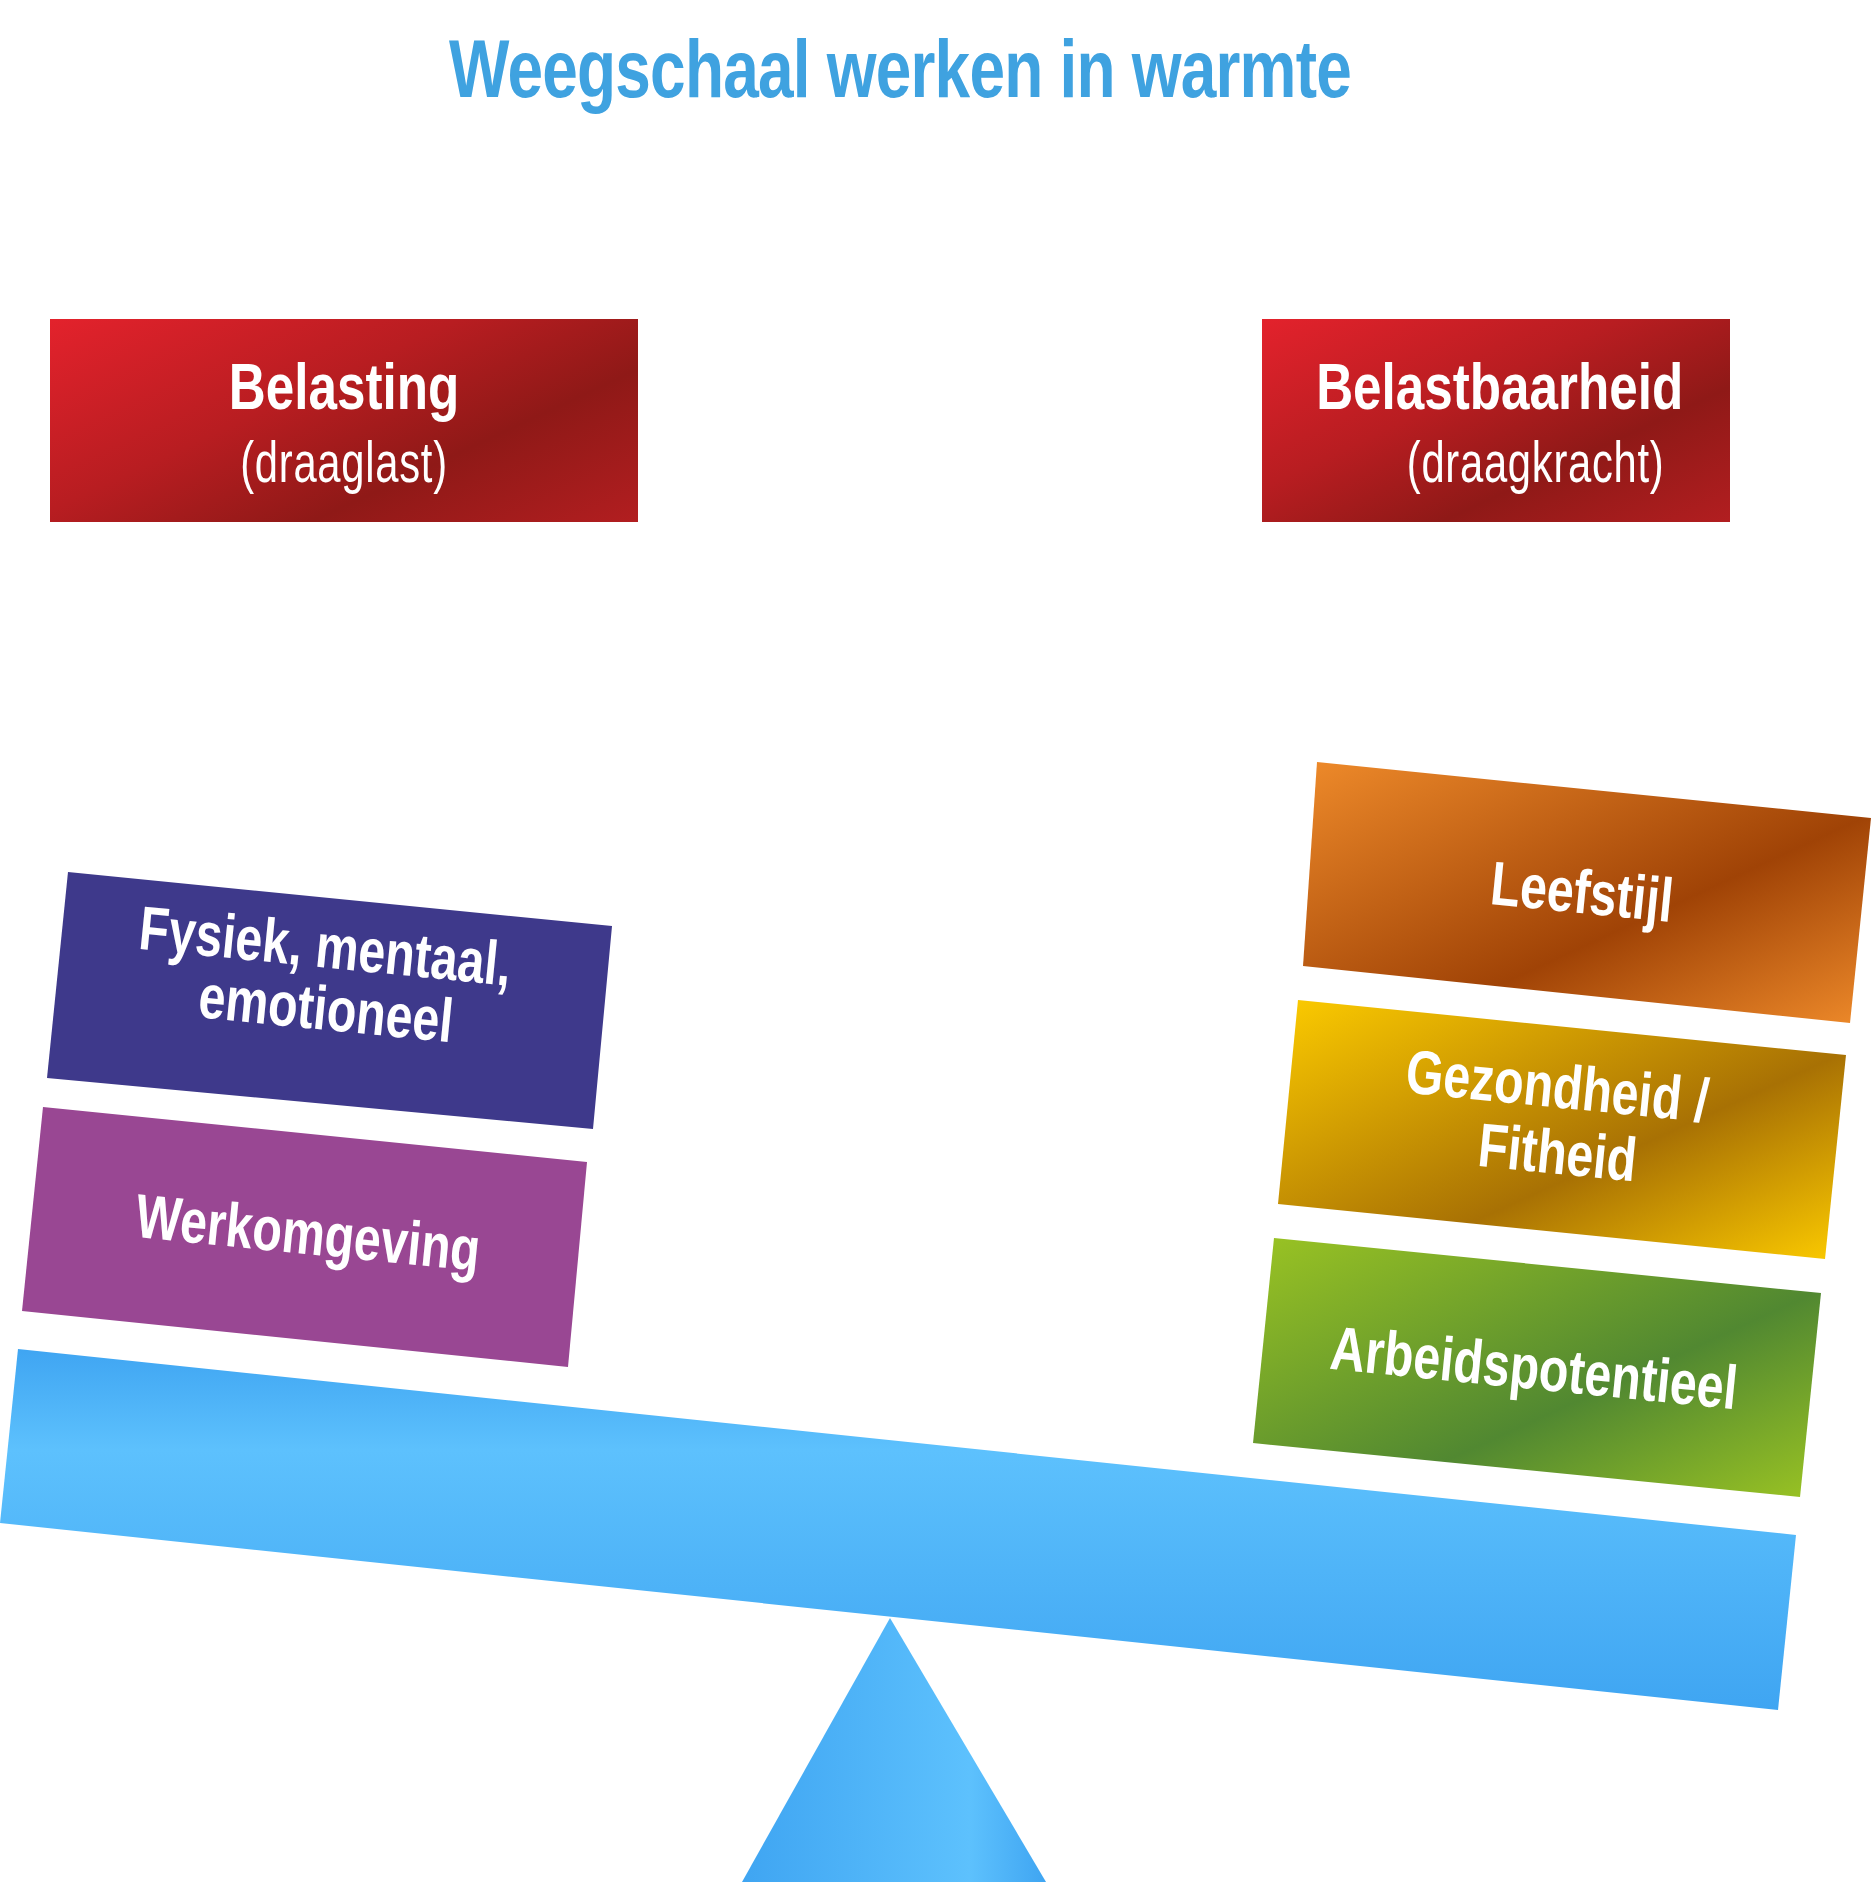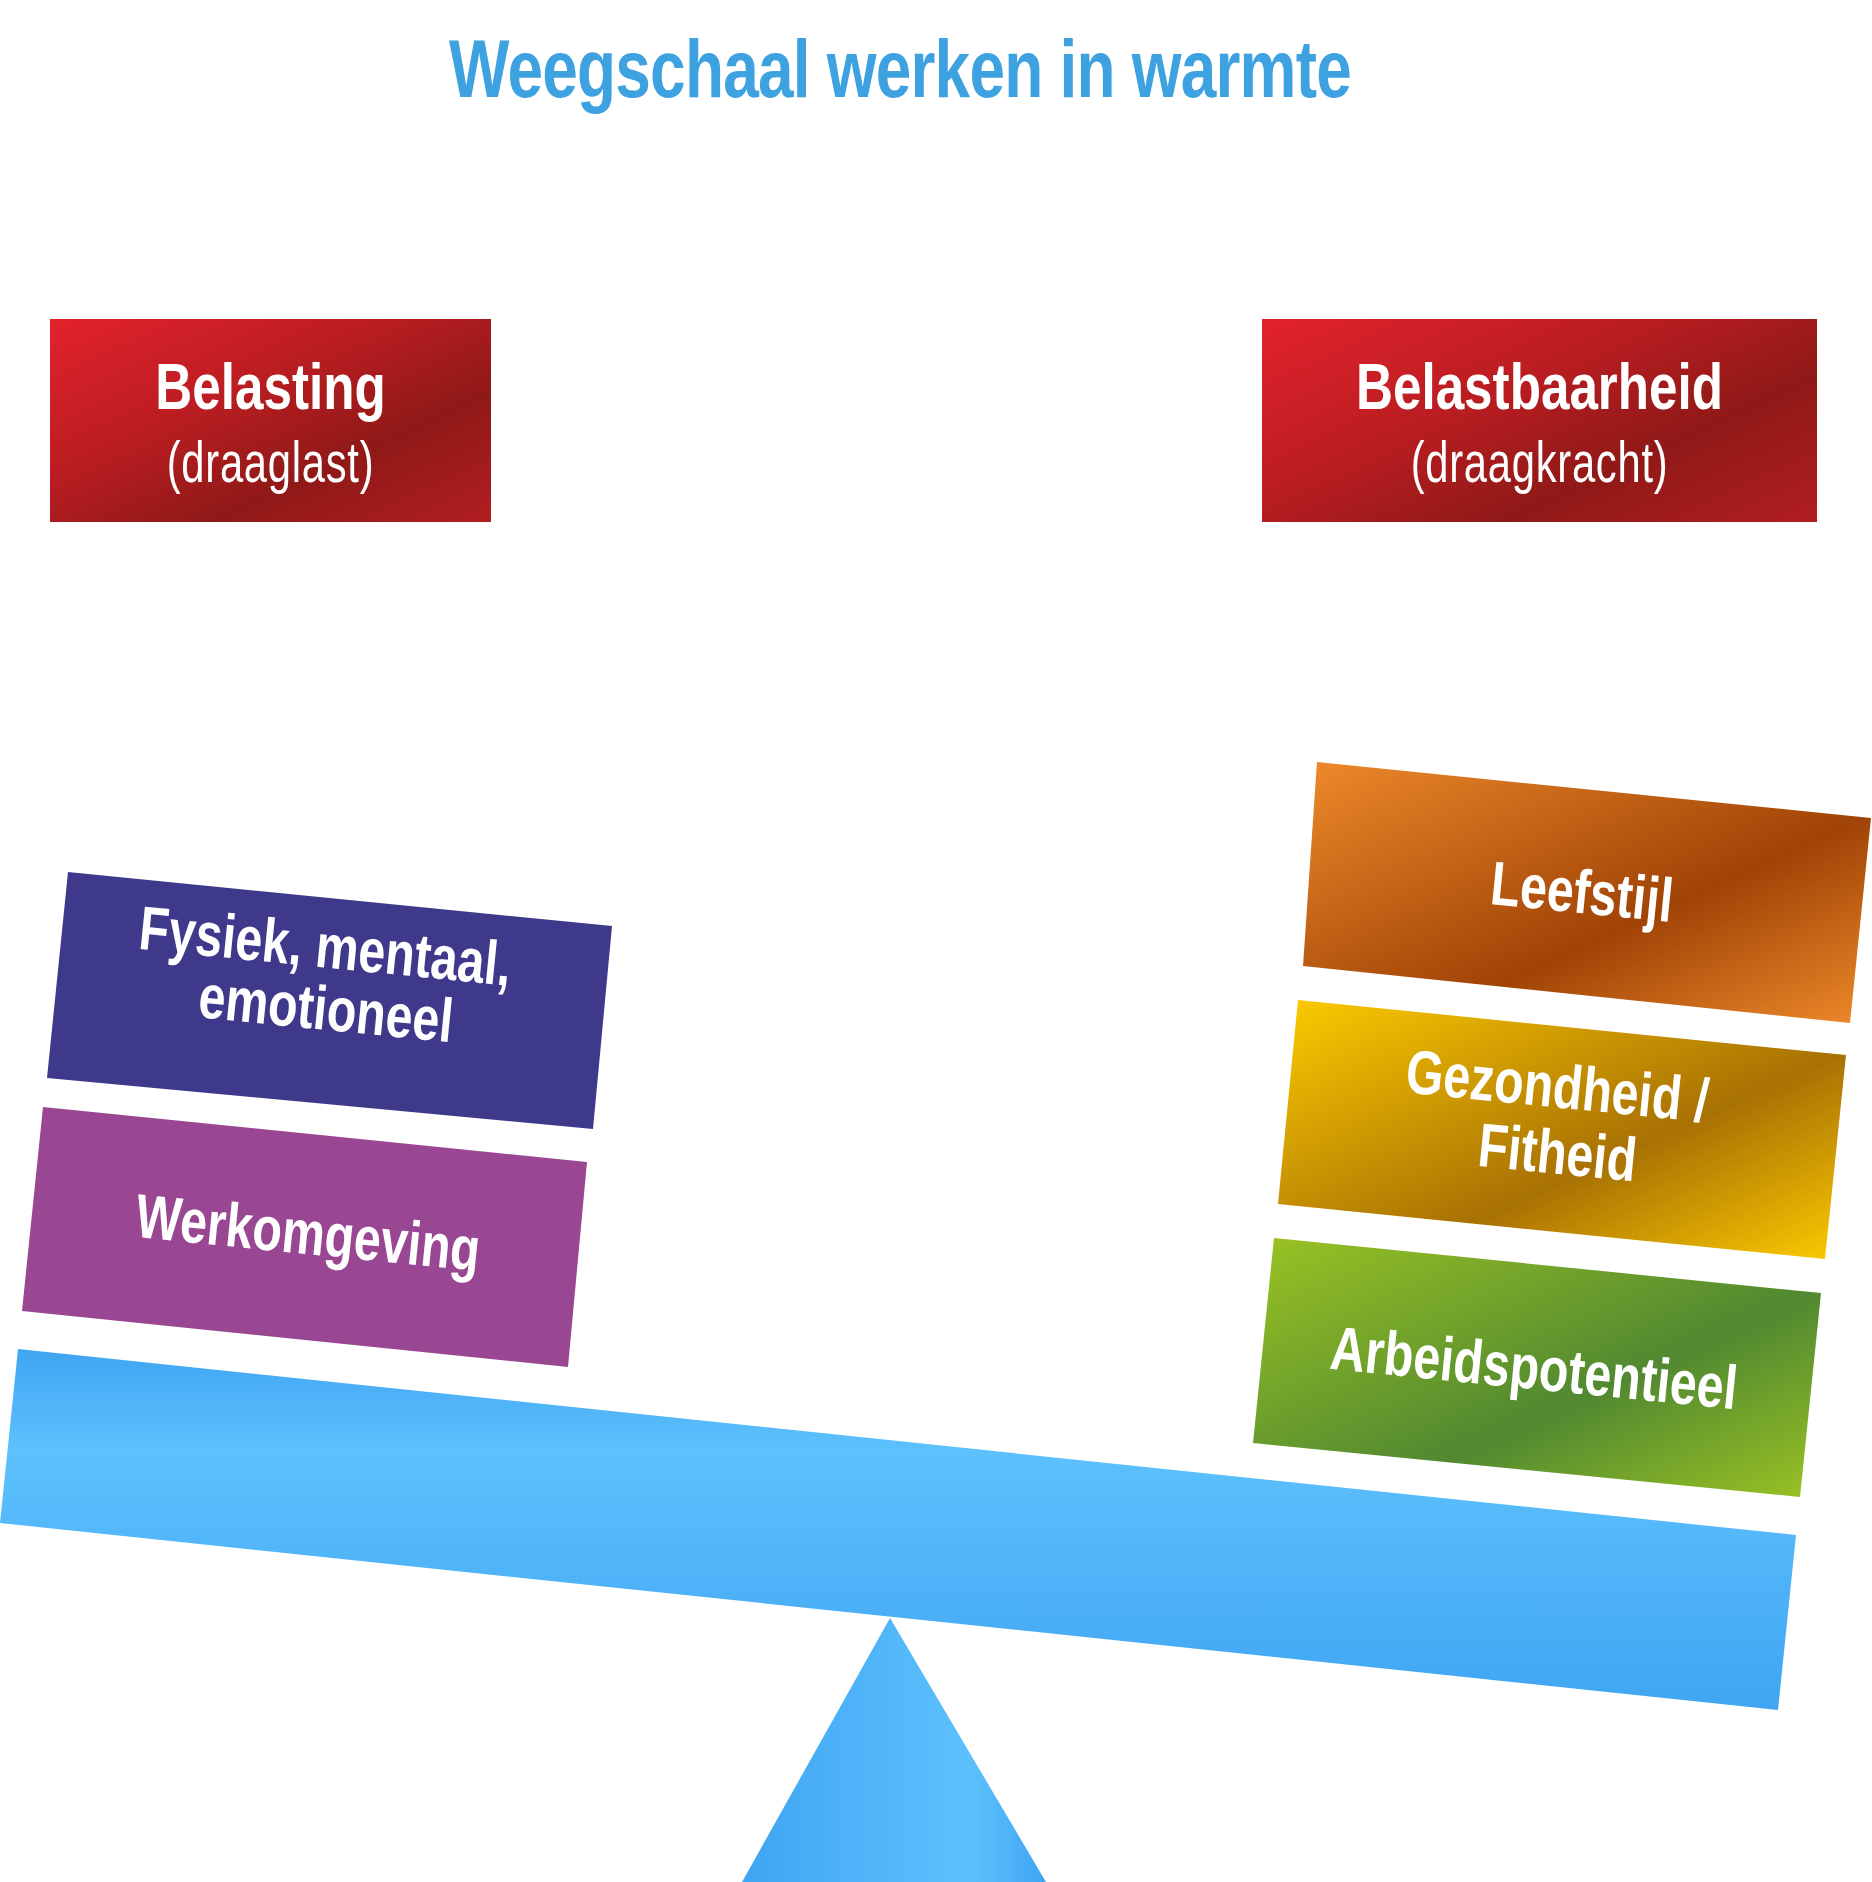--- a/index.html
+++ b/index.html
@@ -17,22 +17,22 @@
       color: #ffffff; text-align: center;
     }
     .header-box .main {
       display: block; margin-top: 28px; font-weight: bold; font-size: 64px; line-height: 80px;
       transform: scaleX(0.8);
     }
     .header-box .sub {
       display: block; font-weight: normal; font-size: 58px; line-height: 70px;
       transform: scaleX(0.72); letter-spacing: 1px;
     }
-    #box-belasting { left: 50px; width: 441px; }
-    #box-belastbaarheid { left: 1262px; width: 555px; }
+    #box-belasting { left: 50px; width: 588px; }
+    #box-belastbaarheid { left: 1262px; width: 468px; text-align: right; }
 
     svg#scale { position: absolute; left: 0; top: 0; }
     .block-label {
       font-family: "Liberation Sans", sans-serif; font-weight: bold; fill: #ffffff;
       font-size: 62px;
     }
   </style>
 </head>
 <body>
 

